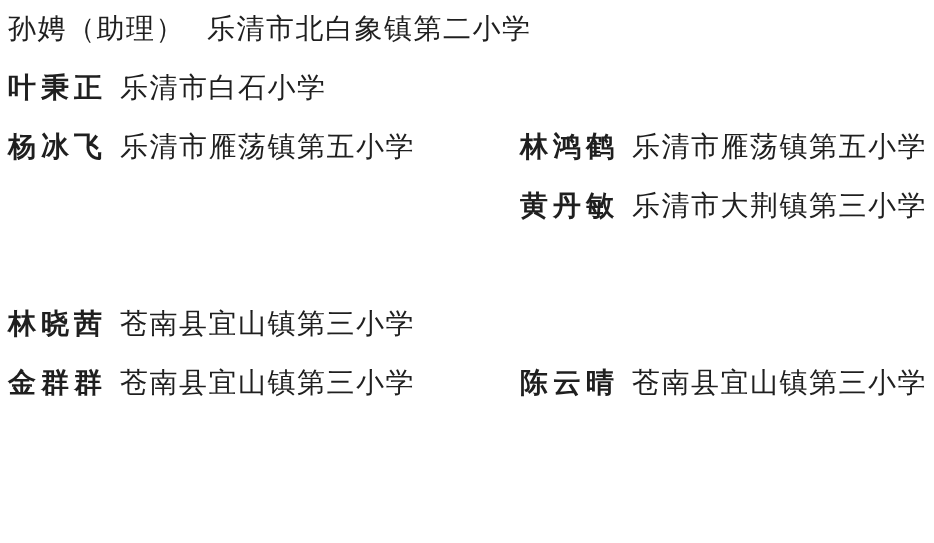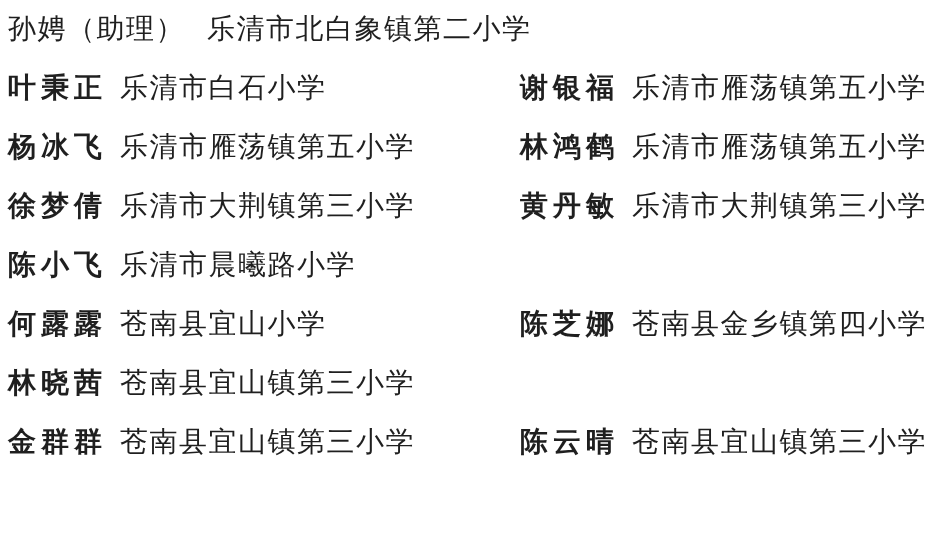--- a/index.html
+++ b/index.html
@@ -60,41 +60,34 @@
 <body>
 
 <div class="doc">
 
   <div class="line">
     <span class="hdr-name">孙娉（助理）</span><span class="hdr-gap"></span><span class="school">乐清市北白象镇第二小学</span>
   </div>
 
   <div class="line">
     <span class="cell left"><span class="name">叶秉正</span><span class="school">乐清市白石小学</span></span>
-    <span class="cell right"><span class="name">谢银福</span><span class="school">乐清市雁荡镇第五小学</span></span>
   </div>
 
   <div class="line">
     <span class="cell left"><span class="name">杨冰飞</span><span class="school">乐清市雁荡镇第五小学</span></span>
     <span class="cell right"><span class="name">林鸿鹤</span><span class="school">乐清市雁荡镇第五小学</span></span>
   </div>
 
   <div class="line">
-    <span class="cell left"><span class="name">徐梦倩</span><span class="school">乐清市大荆镇第三小学</span></span>
     <span class="cell right"><span class="name">黄丹敏</span><span class="school">乐清市大荆镇第三小学</span></span>
   </div>
 
   <div class="line">
-    <span class="cell left"><span class="name">陈小飞</span><span class="school">乐清市晨曦路小学</span></span>
   </div>
 
-  <div class="line">
-    <span class="cell left"><span class="name">何露露</span><span class="school">苍南县宜山小学</span></span>
-    <span class="cell right"><span class="name">陈芝娜</span><span class="school">苍南县金乡镇第四小学</span></span>
-  </div>
 
   <div class="line">
     <span class="cell left"><span class="name">林晓茜</span><span class="school">苍南县宜山镇第三小学</span></span>
   </div>
 
   <div class="line">
     <span class="cell left"><span class="name">金群群</span><span class="school">苍南县宜山镇第三小学</span></span>
     <span class="cell right"><span class="name">陈云晴</span><span class="school">苍南县宜山镇第三小学</span></span>
   </div>
 

